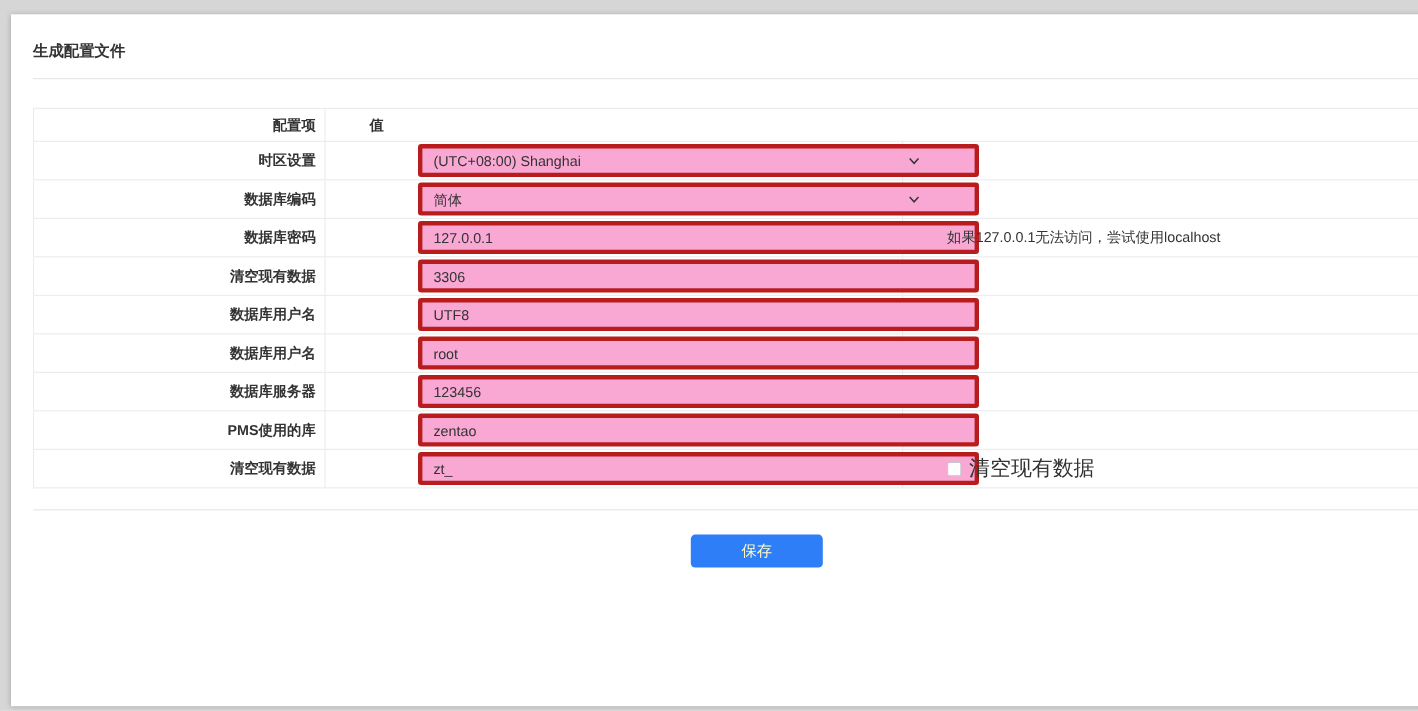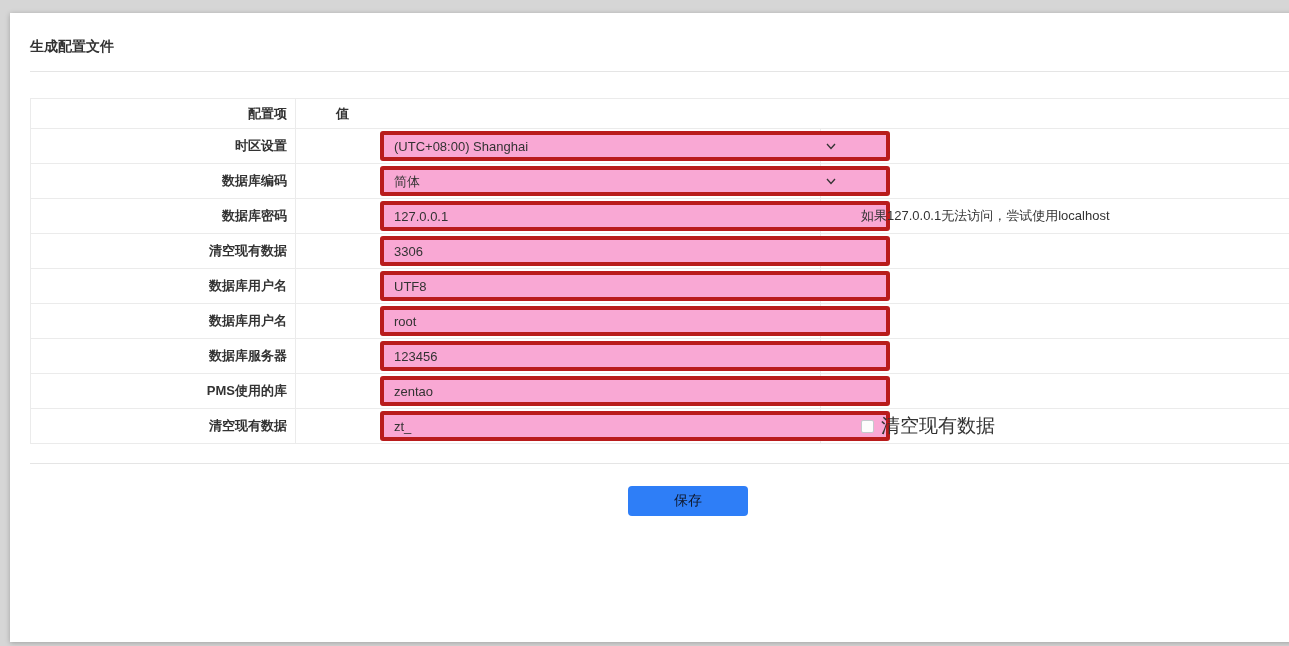--- a/index.html
+++ b/index.html
@@ -120,21 +120,21 @@
     text-align: center;
     margin-top: 22px;
   }
   .save-button {
     display: inline-block;
     min-width: 120px;
     height: 30px;
     border: none;
     border-radius: 4px;
     background: #2e7ef7;
-    color: #0f172a;
+    color: #fef9c3;
     font-family: "Liberation Sans", "DejaVu Sans", sans-serif;
     font-size: 14px;
     cursor: pointer;
   }
 </style>
 </head>
 <body>
 
 <div class="card">
   <div class="content">

